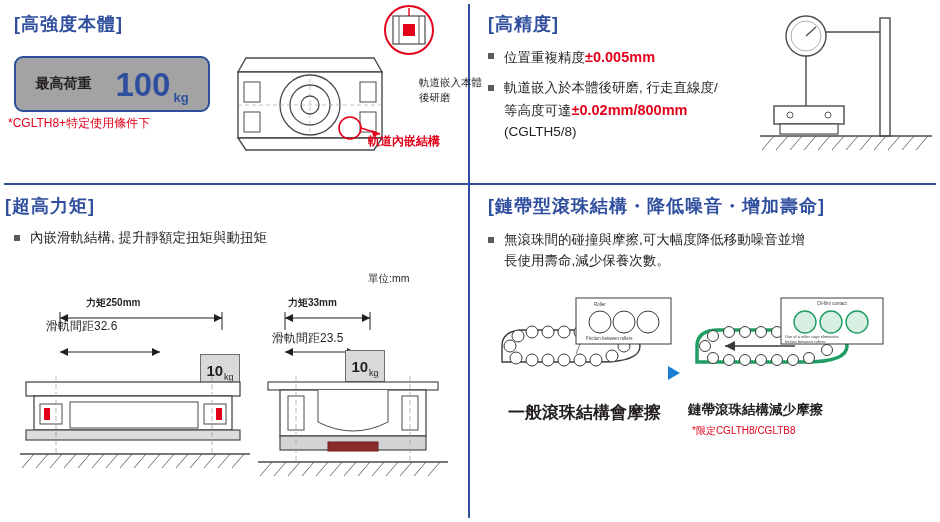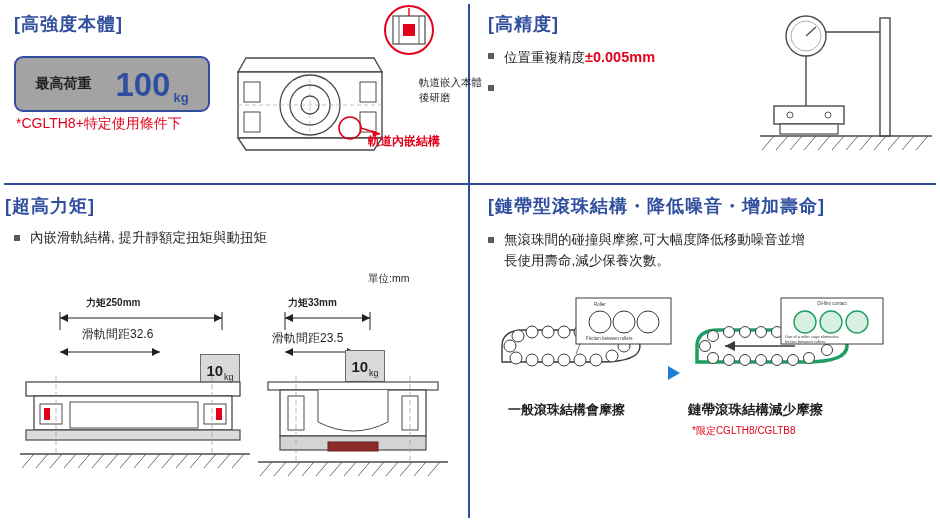--- a/index.html
+++ b/index.html
@@ -36,21 +36,21 @@
 
   .load-box{
     position:absolute;left:14px;top:56px;width:192px;height:52px;
     border:2px solid #2f4f9e;border-radius:9px;background:#a3a3a3;
     display:flex;align-items:center;justify-content:center;
   }
   .load-label{font-size:14px;color:#231f20;font-weight:bold;margin-right:4px;}
   .load-value{font-size:33px;font-weight:bold;color:#2f4f9e;line-height:1;margin-left:20px;}
   .load-unit{font-size:13px;color:#2f4f9e;font-weight:bold;margin-left:3px;align-self:flex-end;margin-bottom:5px;}
   .load-note{
-    position:absolute;left:16px;top:115px;font-size:14px;color:#e2001a;
+    position:absolute;left:8px;top:115px;font-size:12px;color:#e2001a;
     white-space:nowrap;
   }
 
   .q1-callout1{
     position:absolute;left:375px;top:75px;width:92px;
     font-size:10.5px;line-height:1.45;color:#231f20;text-align:left;margin-left:44px;
   }
   .q1-callout2{
     position:absolute;left:368px;top:133px;font-size:12px;font-weight:bold;
     color:#e2001a;white-space:nowrap;
@@ -89,21 +89,21 @@
     display:flex;align-items:center;justify-content:center;
   }
   .weight-box b{font-size:15px;color:#231f20;}
   .weight-box i{font-style:normal;font-size:9px;margin-left:1px;align-self:flex-end;margin-bottom:3px;}
 
   
   #q4{left:470px;top:186px;width:470px;height:336px;}
   #q4 .q-title{position:absolute;left:18px;top:8px;}
   #q4 .bullets{left:18px;top:44px;width:420px;}
 
-  .cap-left{position:absolute;left:38px;top:215px;font-size:13px;font-weight:bold;color:#231f20;}
+  .cap-left{position:absolute;left:38px;top:215px;font-size:17px;font-weight:bold;color:#231f20;}
   .cap-right{position:absolute;left:218px;top:215px;font-size:13.5px;font-weight:bold;color:#231f20;}
   .cap-note{position:absolute;left:222px;top:238px;font-size:10px;color:#e2001a;}
 
   .blue-arrow{
     position:absolute;left:198px;top:180px;width:0;height:0;
     border-top:7px solid transparent;border-bottom:7px solid transparent;
     border-left:12px solid #1a7fd4;
   }
 
   svg{display:block;}
@@ -166,20 +166,27 @@
 
     <div class="bullets">
       <div class="bullet">
         <span class="sq"></span>
         <span class="txt">
           <span>位置重複精度</span><span class="em-red">±0.005mm</span>
         </span>
       </div>
       <div class="bullet">
         <span class="sq"></span>
+        <span class="txt">
+          <div>軌道嵌入於本體後研磨, 行走直線度/</div>
+          <div>
+            <span>等高度可達</span><span class="em-red">±0.02mm/800mm</span>
+          </div>
+          <div>(CGLTH5/8)</div>
+        </span>
       </div>
     </div>
 
     <svg class="illu" style="left:290px;top:10px;" width="172" height="150" viewBox="0 0 172 150">
       <circle cx="46" cy="26" r="20" fill="#ffffff" stroke="#4a4a4a" stroke-width="1.4"></circle>
       <circle cx="46" cy="26" r="15" fill="none" stroke="#9a9a9a" stroke-width="0.8"></circle>
       <line x1="46" y1="26" x2="56" y2="17" stroke="#4a4a4a" stroke-width="1.2"></line>
       <line x1="46" y1="46" x2="46" y2="96" stroke="#4a4a4a" stroke-width="1.4"></line>
       <line x1="66" y1="22" x2="120" y2="22" stroke="#4a4a4a" stroke-width="1.4"></line>
       <rect x="120" y="8" width="10" height="118" fill="#ffffff" stroke="#4a4a4a" stroke-width="1.4"></rect>
@@ -211,21 +218,21 @@
     <div class="bullets">
       <div class="bullet">
         <span class="sq"></span>
         <span class="txt">內嵌滑軌結構, 提升靜額定扭矩與動扭矩</span>
       </div>
     </div>
 
     <div class="unit-note">單位:mm</div>
 
     <div class="dim-label torque-lbl" style="left:86px;top:110px;">力矩250mm</div>
-    <div class="dim-label" style="left:46px;top:140px;margin-left:36px;">滑軌間距32.6</div>
+    <div class="dim-label" style="left:46px;top:132px;">滑軌間距32.6</div>
     <div class="dim-label torque-lbl" style="left:288px;top:110px;">力矩33mm</div>
     <div class="dim-label" style="left:272px;top:144px;">滑軌間距23.5</div>
 
     <svg class="illu" style="left:40px;top:124px;" width="400" height="24" viewBox="0 0 400 24">
       <line x1="20" y1="8" x2="182" y2="8" stroke="#231f20" stroke-width="1"></line>
       <polygon points="20,8 28,4 28,12" fill="#231f20"></polygon>
       <polygon points="182,8 174,4 174,12" fill="#231f20"></polygon>
       <line x1="20" y1="2" x2="20" y2="20" stroke="#231f20" stroke-width="1"></line>
       <line x1="182" y1="2" x2="182" y2="20" stroke="#231f20" stroke-width="1"></line>
       <line x1="245" y1="8" x2="330" y2="8" stroke="#231f20" stroke-width="1"></line>

